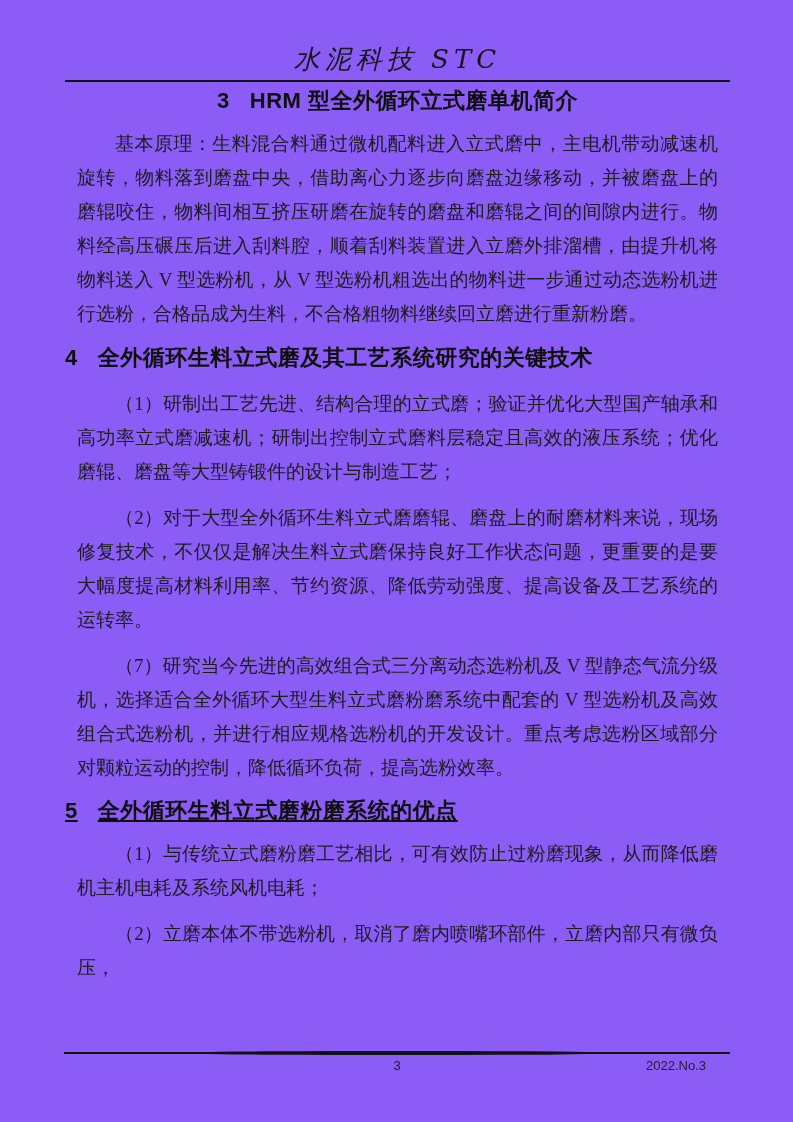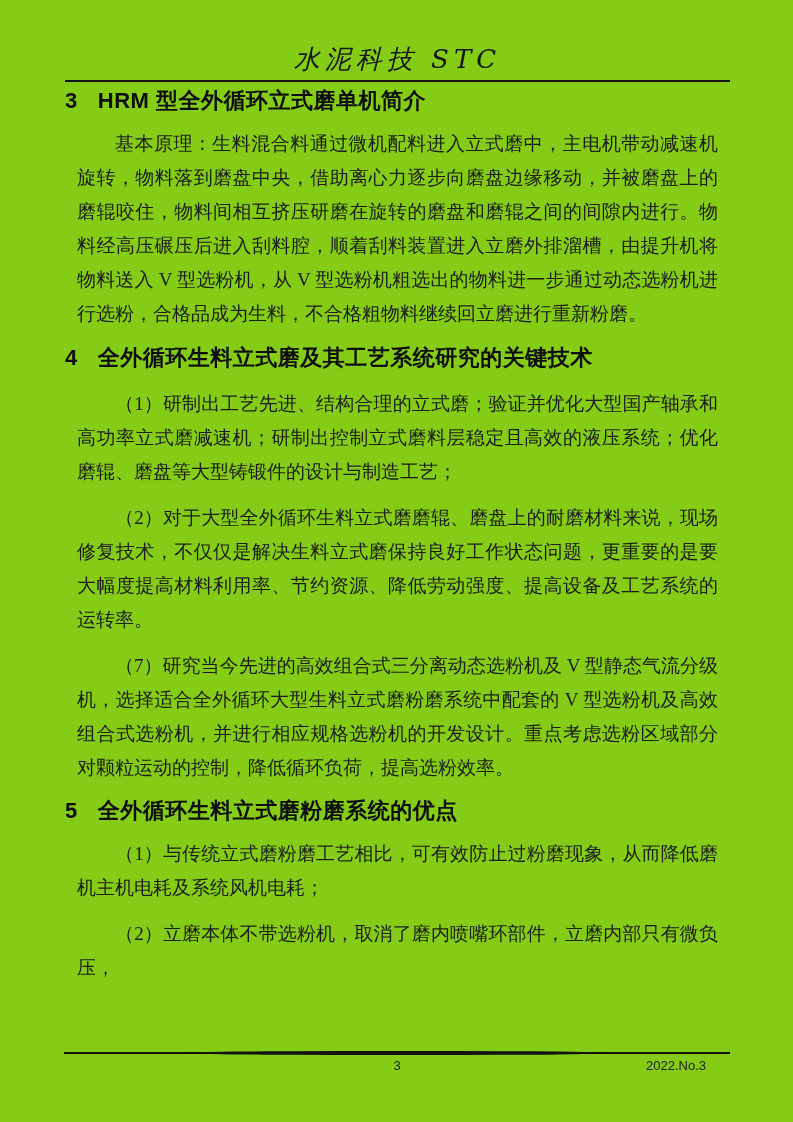--- a/index.html
+++ b/index.html
@@ -1,20 +1,20 @@
 <!DOCTYPE html>
 <html><head>
 <meta charset="utf-8">
 <style>
   html, body { margin: 0; padding: 0; background: #e8e8e8; }
   .page {
     position: relative;
     width: 793px;
     height: 1122px;
-    background: #84cc16;
+    background: #8b5cf6;
     overflow: hidden;
     font-family: "Liberation Serif", serif;
     color: #1c1c1c;
   }
   .content {
     position: absolute;
     left: 65px;
     top: 44px;
     width: 665px;
   }
@@ -36,22 +36,22 @@
   h2 {
     font-family: "Liberation Sans", sans-serif;
     font-weight: bold;
     font-size: 22px;
     line-height: 28px;
     color: #0e0e0e;
     margin: 13px 0 15px 0;
     letter-spacing: 0.5px;
   }
   h2 .sec-num { margin-right: 20px; }
-  section.sec-3 h2 { margin-top: 5px; margin-bottom: 8px; }
-  section.sec-5 h2 { margin-top: 12px; margin-bottom: 12px; }
+  section.sec-3 h2 { margin-top: 5px; margin-bottom: 8px; text-align: center; }
+  section.sec-5 h2 { margin-top: 12px; margin-bottom: 12px; text-decoration: underline; }
   p.body-para {
     font-size: 19px;
     line-height: 34px;
     margin: 12px;
     text-align: justify;
     text-indent: 2em;
     color: #1c1c1c;
   }
   p.body-para + p.body-para { margin-top: 7px; }
   .footer {

